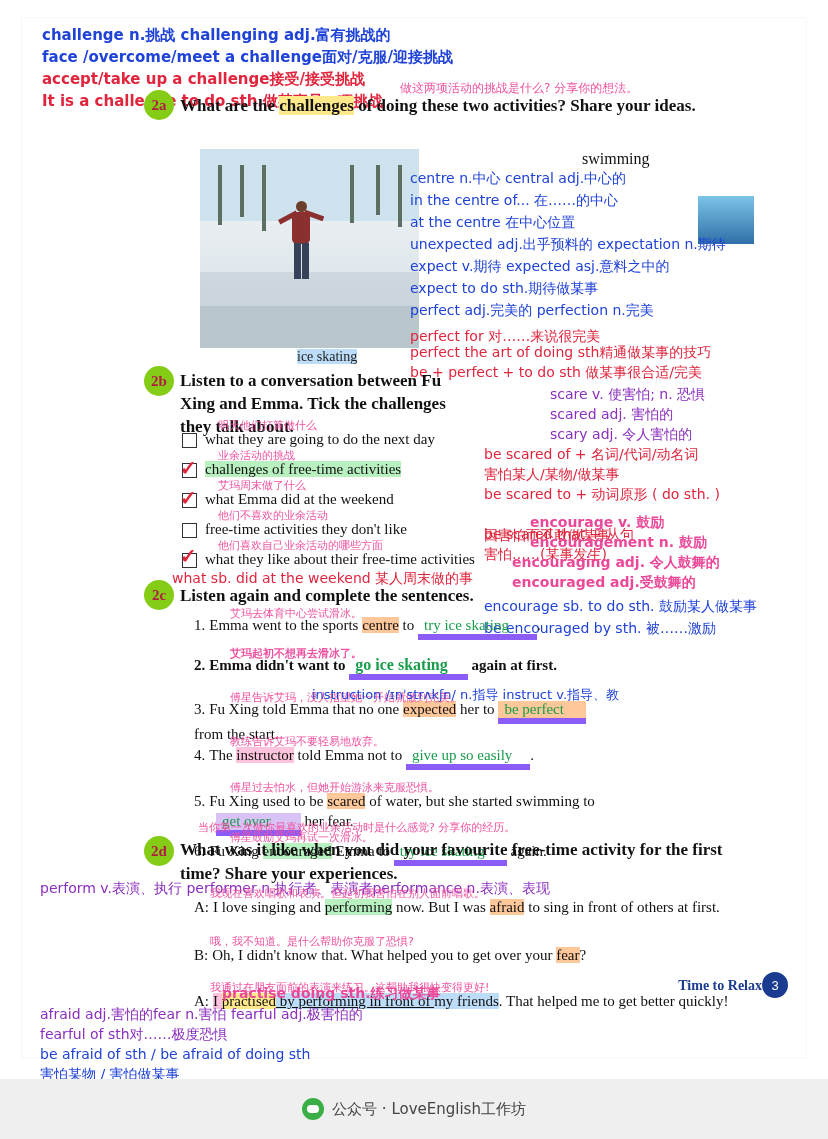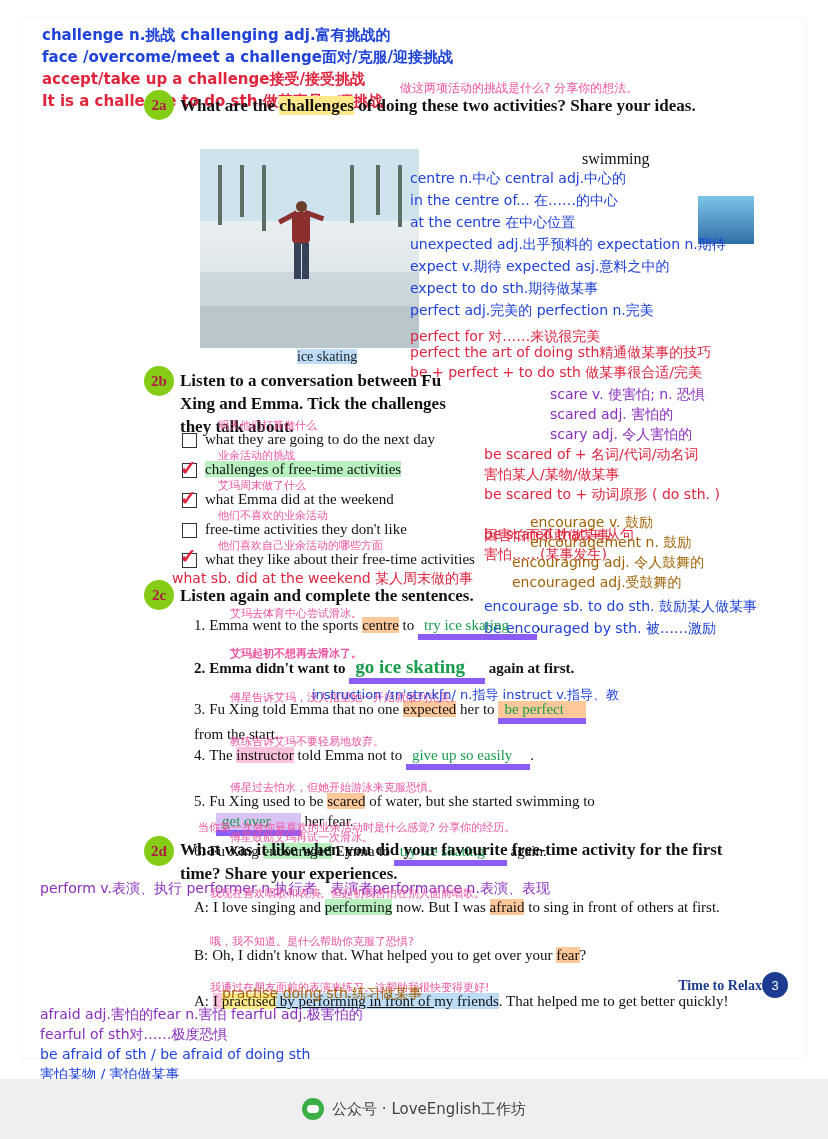--- a/index.html
+++ b/index.html
@@ -4,21 +4,21 @@
 <style>
   html,body{margin:0;padding:0;background:#efefef;}
   body{font-family:"Liberation Serif", serif;}
   .page{position:relative;width:828px;height:1139px;background:#ffffff;overflow:hidden;}
   .sheet{position:absolute;left:22px;top:18px;width:784px;height:1040px;background:#fff;box-shadow:0 0 1px #ccc;}
   .ann{position:absolute;font-family:"DejaVu Sans", sans-serif;white-space:nowrap;}
   .blue{color:#1f42d8;}
   .purple{color:#8a2fbe;}
   .red{color:#e0253d;}
   .green{color:#189c4a;}
-  .teal{color:#a16207;}
+  .teal{color:#ec4899;font-weight:bold;}
   .pink{color:#ef52a0;}
   .ser{font-family:"Liberation Serif", serif;color:#101010;}
   .bold{font-weight:bold;}
   .hl-green{background:#b8f0c0;}
   .hl-org{background:#ffc89a;}
   .hl-yel{background:#ffe98a;}
   .hl-blue{background:#bcdcf8;}
   .hl-pink{background:#ffc3dd;}
   .hl-purple{background:#d9c2f5;}
   .num{position:absolute;width:30px;height:30px;border-radius:50%;background:#84cc16;color:#b01c46;
@@ -150,21 +150,21 @@
 
       <div style="position:relative;height:40px;">
         <div class="ann pink" style="left:36px;top:-10px;font-size:11px;">艾玛去体育中心尝试滑冰。</div>
         <span class="ser" style="font-size:15px;">1.</span>
         <span class="ser" style="font-size:15px;">Emma went to the sports </span><span class="ser hl-org" style="font-size:15px;">centre</span><span class="ser" style="font-size:15px;"> to </span><span class="green ulblank" style="font-size:15px;padding:0 28px 0 6px;">try ice skating</span><span class="ser" style="font-size:15px;">.</span>
       </div>
 
       <div style="position:relative;height:44px;font-weight:bold;">
         <div class="ann pink" style="left:36px;top:-10px;font-size:11px;">艾玛起初不想再去滑冰了。</div>
         <span class="ser" style="font-size:15px;">2.</span>
-        <span class="ser" style="font-size:15px;">Emma didn't want to </span><span class="green ulblank" style="font-size:19px;padding:0 20px 0 6px;text-align:center;">go ice skating</span><span class="ser" style="font-size:15px;"> again at first.</span>
+        <span class="ser" style="font-size:15px;">Emma didn't want to </span><span class="green ulblank" style="font-size:16px;padding:0 20px 0 6px;text-align:center;">go ice skating</span><span class="ser" style="font-size:15px;"> again at first.</span>
       </div>
 
       <div style="position:relative;height:46px;">
         <div class="ann pink" style="left:36px;top:-10px;font-size:11px;">傅星告诉艾玛，没人指望她一开始就做到完美。</div>
         <span class="ser" style="font-size:15px;">3.</span>
         <span class="ser" style="font-size:15px;">Fu Xing told Emma that no one </span><span class="ser hl-org" style="font-size:15px;">expected</span><span class="ser" style="font-size:15px;"> her to </span><span class="green ulblank hl-org" style="font-size:15px;padding:0 22px 0 6px;">be perfect</span>
         <div class="ser" style="font-size:15px;margin-top:2px;">from the start.</div>
       </div>
 
       <div style="position:relative;height:46px;">

